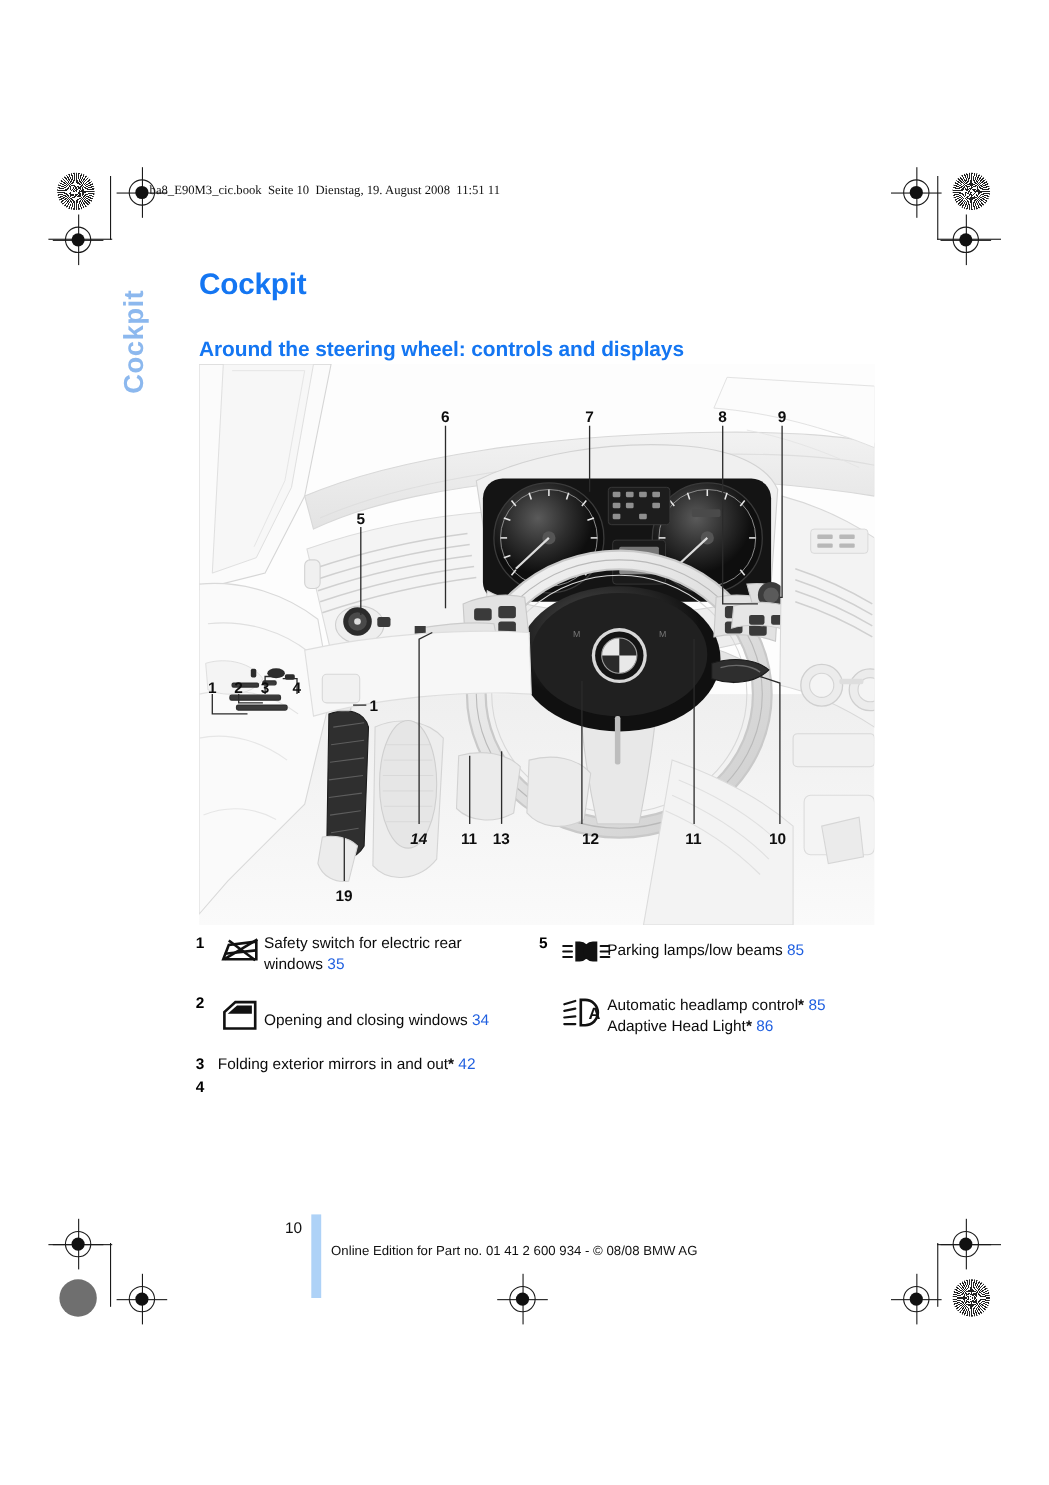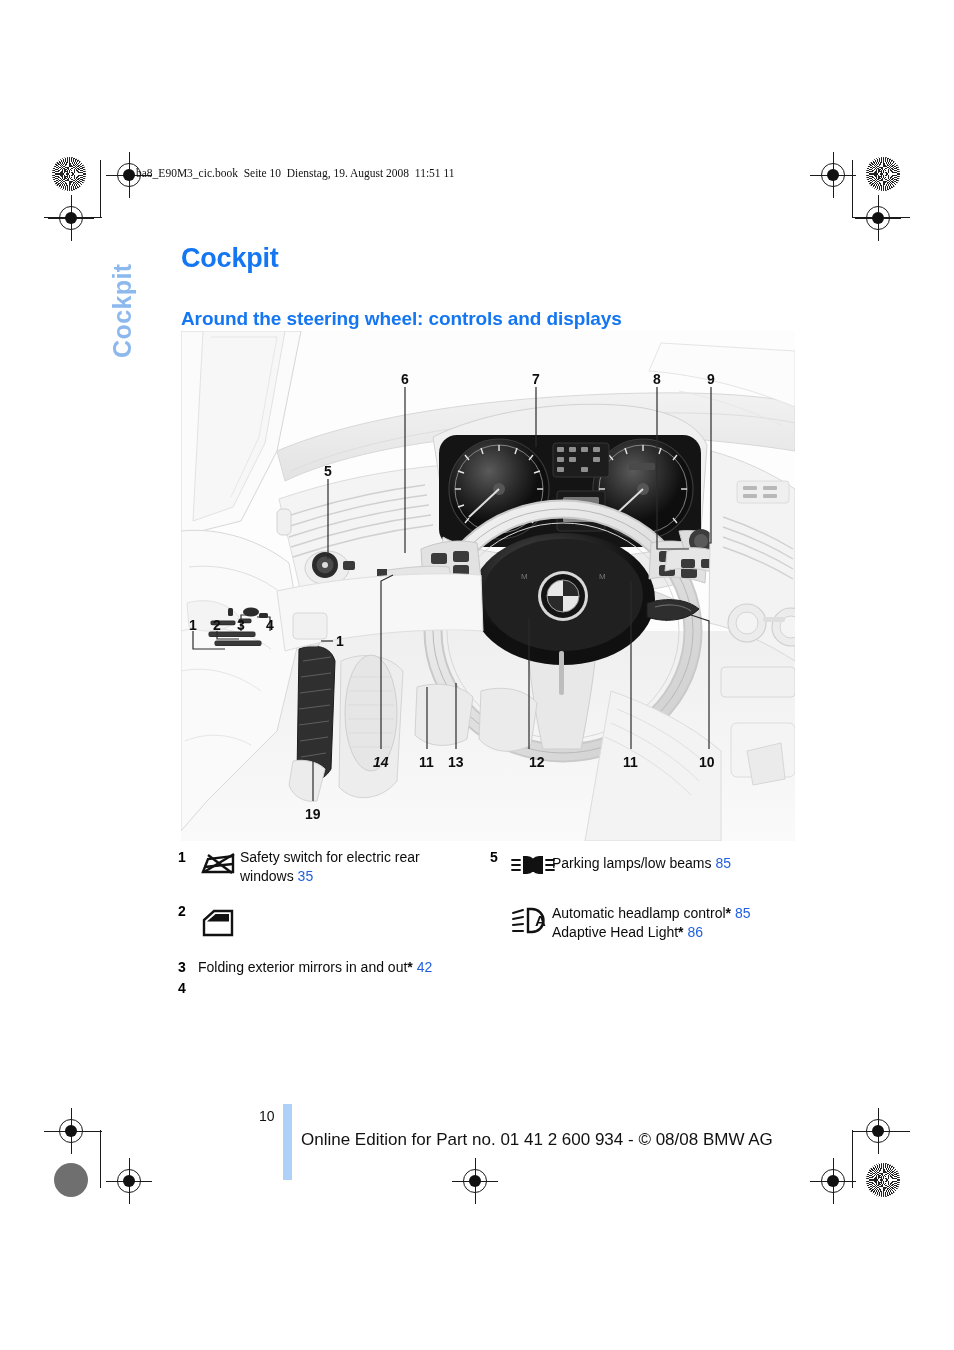--- a/index.html
+++ b/index.html
@@ -201,21 +201,21 @@
     left: 283px;
     top: 1104px;
     width: 9px;
     height: 76px;
     background: #aed2f7;
   }
   .footer-text {
     position: absolute;
     left: 301px;
     top: 1130px;
-    font-size: 17px;
+    font-size: 12px;
     color: #111;
   }
 </style>
 </head>
 <body>
 
 <div class="trim-line" style="left:100px; top:160px; width:1.2px; height:58px;"></div>
 <div class="trim-line" style="left:44px; top:217px; width:58px; height:1.2px;"></div>
 <div class="reg-cross" style="left:48px; top:195px;">
   <div class="hline"></div>
@@ -640,20 +640,24 @@
     </div>
 
     <div class="l-row" style="margin-bottom:16px; align-items:center;">
       <div class="l-num" style="align-self:flex-start;">2</div>
       <div class="l-icon" style="margin-top:6px;">
         <svg width="42" height="34" viewBox="0 0 42 34">
           <path d="M6,27 L6,12 L16,3 L34,3 L34,27 Z" fill="#fff" stroke="#111" stroke-width="2.4"></path>
           <path d="M9,13.5 L17.5,6 L31,6 L31,13.5 Z" fill="#111"></path>
         </svg>
       </div>
+      <div class="l-text" style="padding-top:10px;">
+        <span>Opening and closing windows</span>
+        <span class="pg">34</span>
+      </div>
     </div>
 
     <div class="l-row" style="margin-bottom:2px;">
       <div class="l-num">3</div>
       <div class="l-text">
         <span>Folding exterior mirrors in and out</span><span class="ast">*</span>
         <span class="pg">42</span>
       </div>
     </div>
 

